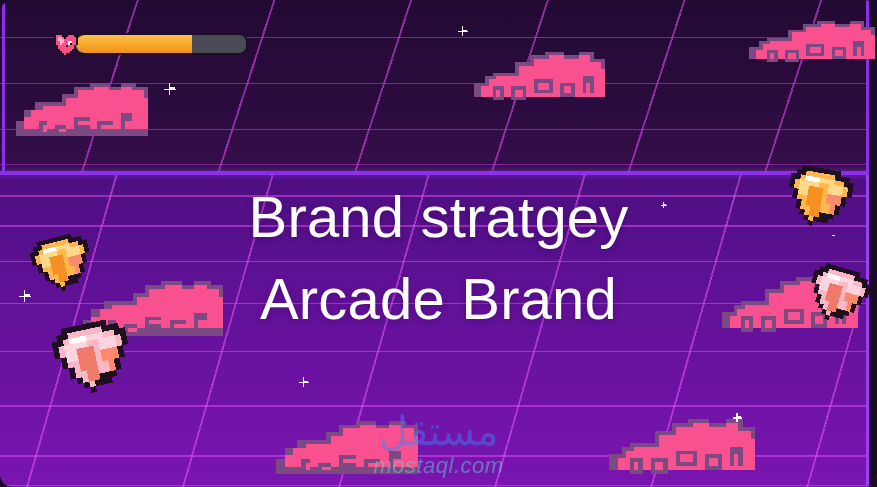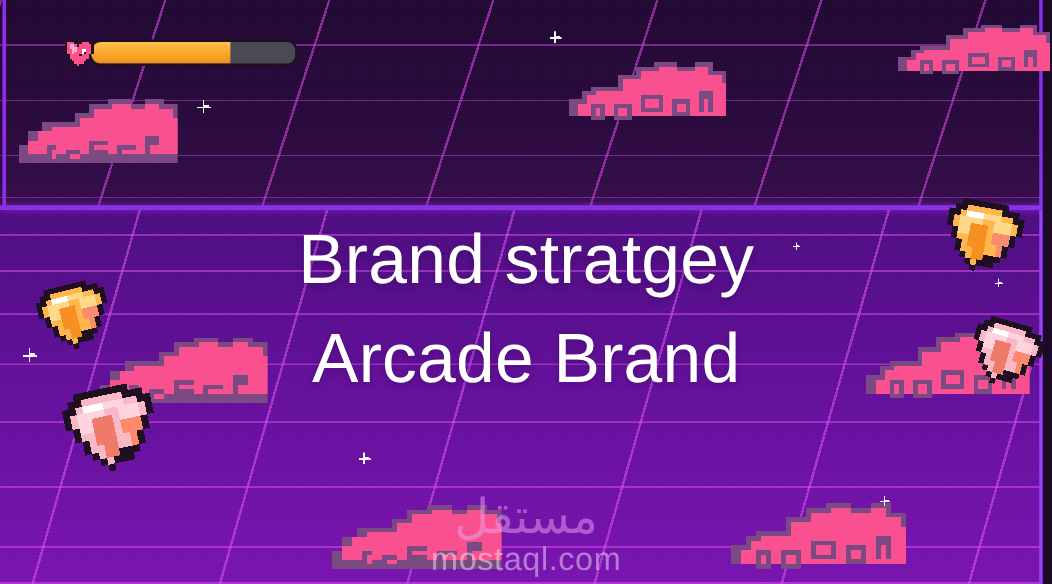--- a/index.html
+++ b/index.html
@@ -8,20 +8,21 @@
     background: #1a0a28;
   }
   #stage {
     position: relative;
     width: 877px;
     height: 487px;
     overflow: hidden;
     font-family: "Liberation Sans", sans-serif;
     background: #3a0a6b;
     image-rendering: pixelated;
+    border-radius: 13px;
   }
 
   
   .sky {
     position: absolute;
     left: 0; top: 0;
     width: 877px;
     height: 173px;
     background: linear-gradient(180deg, #220a33 0%, #2a0b3d 55%, #360f4c 100%);
     overflow: hidden;
@@ -179,33 +180,34 @@
   
   .watermark {
     position: absolute;
     left: 0; bottom: 8px;
     width: 877px;
     text-align: center;
     z-index: 45;
     opacity: 0.55;
   }
   .wm-ar {
-    color: #f0abfc;
+    color: #3b82f6;
     font-size: 40px;
     line-height: 44px;
     direction: rtl;
     letter-spacing: 1px;
     opacity: 0.85;
   }
   .wm-en {
-    color: #ffffff;
-    font-size: 27px;
+    color: #5eead4;
+    font-size: 22px;
     line-height: 26px;
     letter-spacing: 0.5px;
     opacity: 0.8;
+    font-style: italic;
   }
 </style>
 </head>
 <body>
 
 <div id="stage">
 
   <div class="sky">
     <div class="sky-dither"></div>
     <div class="sky-hgrid"></div>

